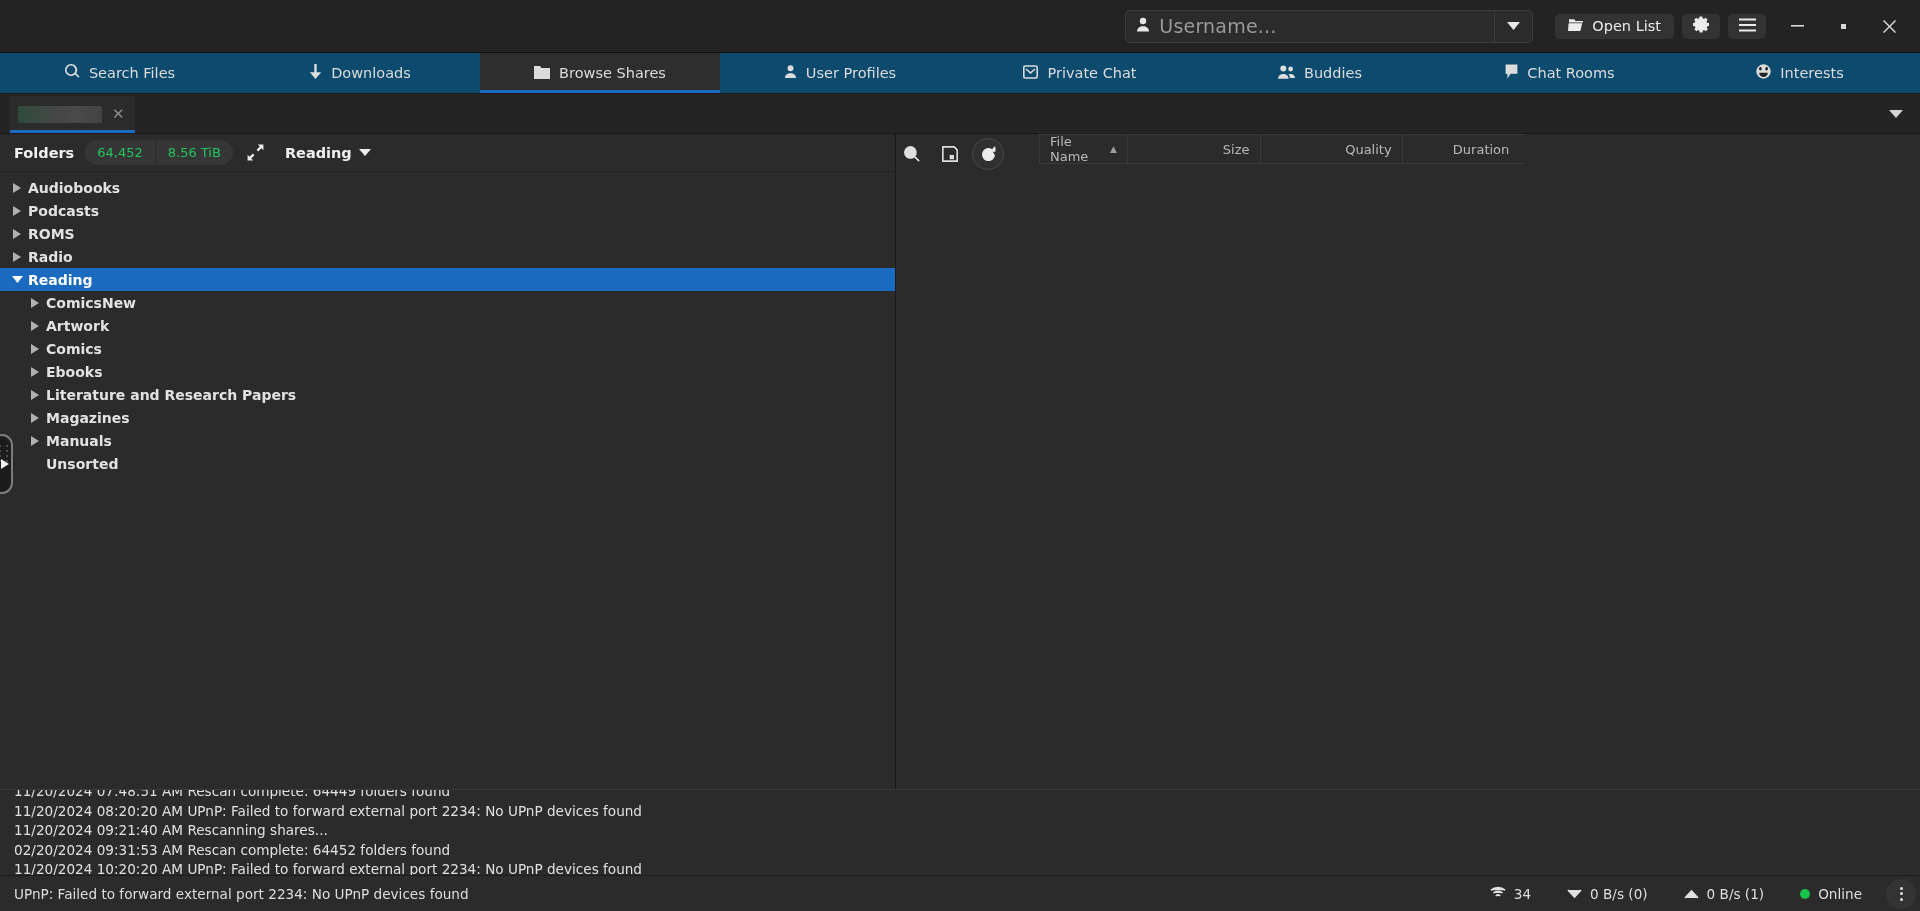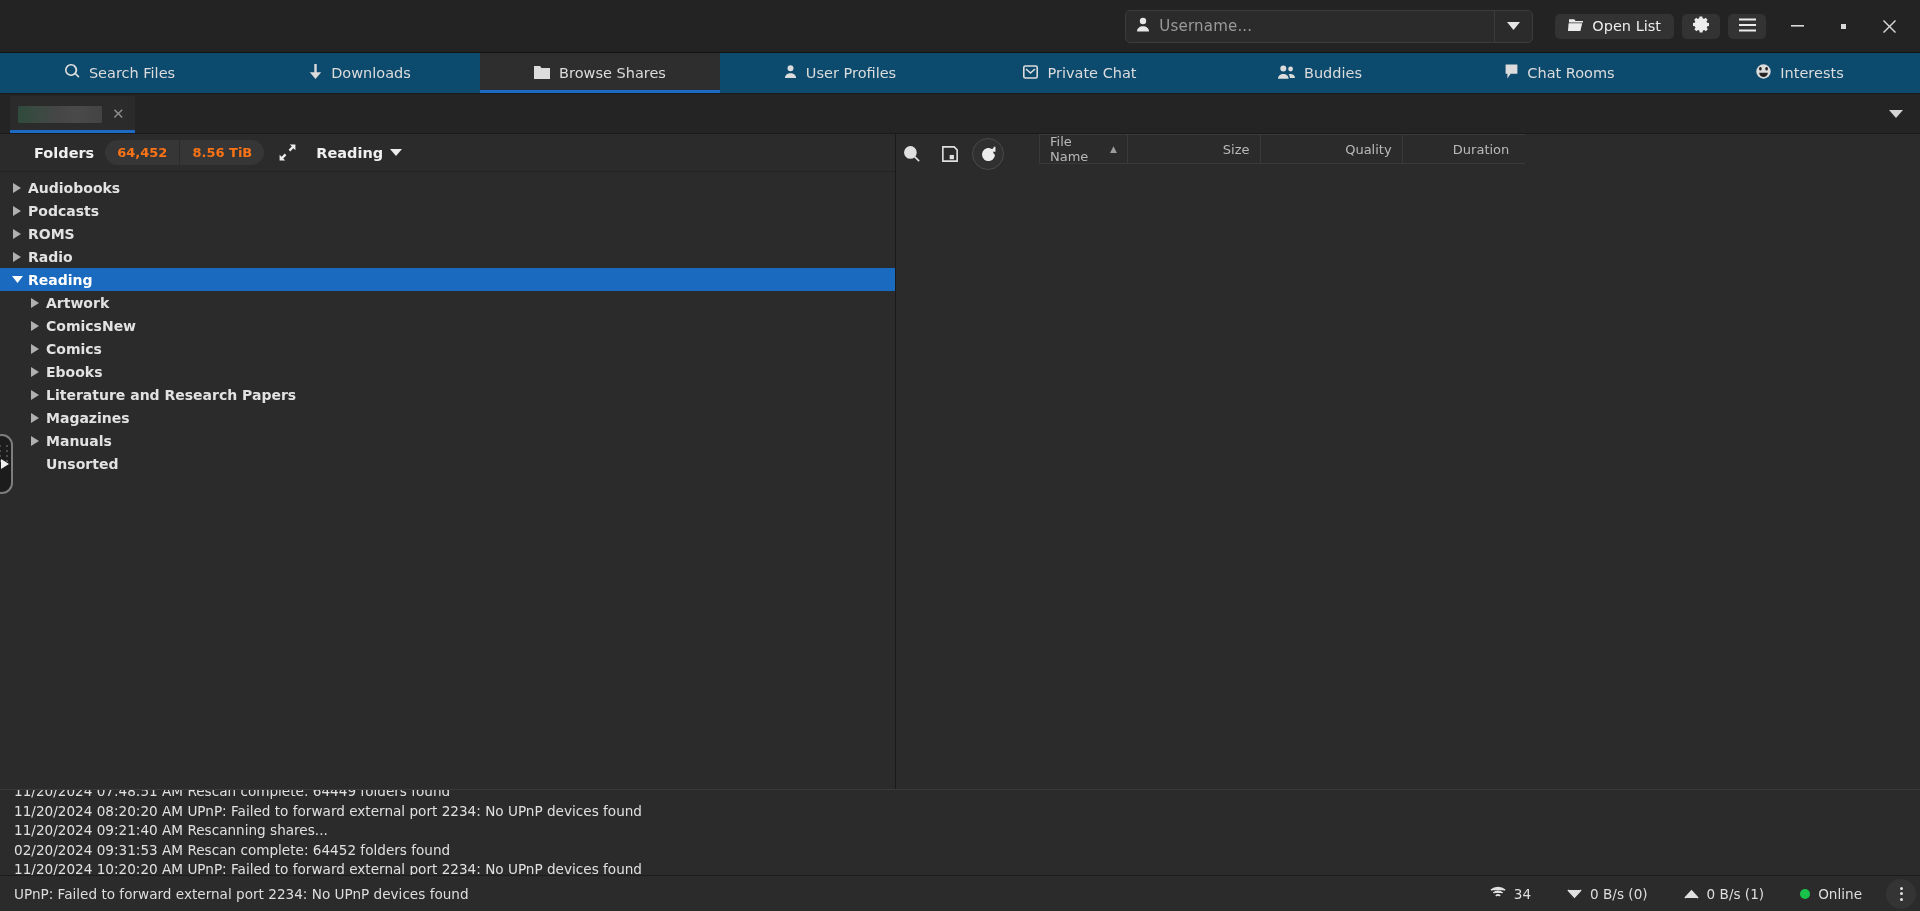--- a/index.html
+++ b/index.html
@@ -27,21 +27,21 @@
     background: #2b2b2b;
     border: 1px solid #3c3c3c;
     border-radius: 5px;
     display: flex; align-items: center;
     margin-left: auto;
   }
   .user-entry .ue-in {
     flex: 1; display: flex; align-items: center; gap: 9px; padding: 0 10px;
     height: 100%;
   }
-  .user-entry .ph { color: #9a9a9a; font-size: 15px; letter-spacing: .2px; }
+  .user-entry .ph { color: #9a9a9a; font-size: 19px; letter-spacing: .2px; }
   .user-entry .ue-drop {
     width: 38px; height: 100%;
     border-left: 1px solid #3c3c3c;
     display: flex; align-items: center; justify-content: center;
   }
   .tb-right { display: flex; align-items: center; gap: 0px; margin-left: 22px; padding-right: 8px; }
   .tb-btn {
     height: 25px; border-radius: 5px; background: #333333;
     display: flex; align-items: center; justify-content: center;
     gap: 8px; padding: 0 13px; font-size: 14.5px; color: #ececec;
@@ -113,26 +113,26 @@
     border-right: 1px solid #1a1a1a;
     position: relative;
   }
   .folders-head {
     height: 38px; flex: 0 0 38px;
     display: flex; align-items: center; gap: 11px;
     padding-left: 14px;
     background: #2b2b2b;
     border-bottom: 1px solid #232323;
   }
-  .folders-head .title { font-size: 14.5px; font-weight: bold; color: #f0f0f0; margin-left: 20px; }
+  .folders-head .title { font-size: 14.5px; font-weight: bold; color: #f0f0f0; }
   .pillgroup {
     display: flex; align-items: stretch; height: 25px;
     background: #363636; border-radius: 13px; overflow: hidden;
   }
-  .pill { display: flex; align-items: center; padding: 0 12px; font-size: 13px; color: #f97316; font-weight: bold; }
+  .pill { display: flex; align-items: center; padding: 0 12px; font-size: 13px; color: #22c55e; font-weight: normal; }
   .pill + .pill { border-left: 1px solid #2b2b2b; text-align: center; }
   .fh-icon { width: 24px; display: flex; align-items: center; justify-content: center; }
   .crumb { display: flex; align-items: center; gap: 7px; font-size: 14.5px; font-weight: bold; color: #f0f0f0; margin-left: 6px; }
 
   .tree { flex: 1 1 auto; overflow: hidden; padding-top: 4px; background: #2b2b2b; }
   .trow {
     height: 23px; display: flex; align-items: center;
     font-size: 14px; color: #e2e2e2; padding-left: 6px; font-weight: bold;
   }
   .trow.sel { background: #1a6ac0; color: #ffffff; }
@@ -456,30 +456,30 @@
             </span>
           <span class="tlabel">Reading</span>
         </div>
 
         <div class="trow">
           <span class="tw d2">
               <svg width="8" height="10" viewBox="0 0 8 10" style="color:#b0b0b0">
                 <path d="M0 0l8 5-8 5z"></path>
               </svg>
             </span>
+          <span class="tlabel">ComicsNew</span>
+        </div>
+
+        <div class="trow">
+          <span class="tw d2">
+              <svg width="8" height="10" viewBox="0 0 8 10" style="color:#b0b0b0">
+                <path d="M0 0l8 5-8 5z"></path>
+              </svg>
+            </span>
           <span class="tlabel">Artwork</span>
-        </div>
-
-        <div class="trow">
-          <span class="tw d2">
-              <svg width="8" height="10" viewBox="0 0 8 10" style="color:#b0b0b0">
-                <path d="M0 0l8 5-8 5z"></path>
-              </svg>
-            </span>
-          <span class="tlabel">ComicsNew</span>
         </div>
 
         <div class="trow">
           <span class="tw d2">
               <svg width="8" height="10" viewBox="0 0 8 10" style="color:#b0b0b0">
                 <path d="M0 0l8 5-8 5z"></path>
               </svg>
             </span>
           <span class="tlabel">Comics</span>
         </div>

